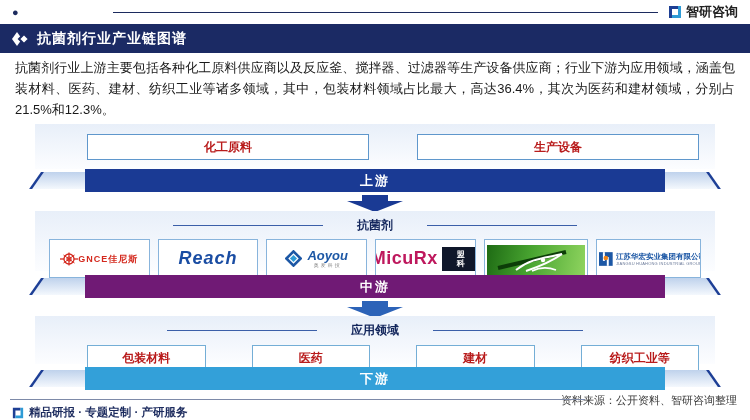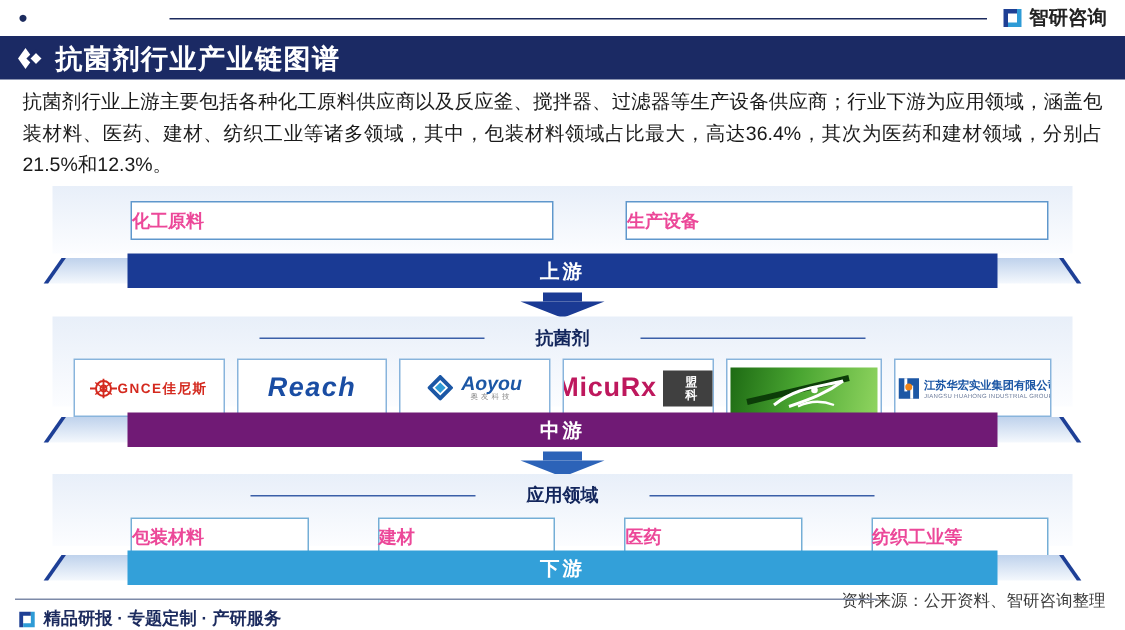--- a/index.html
+++ b/index.html
@@ -10,37 +10,37 @@
   .hdr{position:absolute;top:3px;left:12px;right:12px;height:18px;display:flex;align-items:center;}
   .hdr-bullet{color:#1c2b5e;font-size:11px;margin-right:5px;line-height:18px;}
   .hdr-label{color:#1c2b5e;font-size:13px;font-weight:bold;white-space:nowrap;margin-top:44px;}
   .hdr-rule{flex:1;height:1px;background:#1c2b5e;margin:0 10px;}
   .brand{display:flex;align-items:center;gap:4px;}
   .brand-name{color:#222222;font-size:13px;font-weight:bold;white-space:nowrap;}
 
   
   .title-banner{position:absolute;top:24px;left:0;width:750px;height:29px;background:#1b2a64;
                 display:flex;align-items:center;padding-left:12px;box-sizing:border-box;gap:7px;}
-  .title-banner .ttl{color:#ffffff;font-size:18px;font-weight:bold;letter-spacing:1px;}
+  .title-banner .ttl{color:#ffffff;font-size:14px;font-weight:bold;letter-spacing:1px;}
 
   
   .intro{position:absolute;top:57px;left:15px;width:720px;margin:0;font-size:13px;line-height:21px;
          color:#1a1a1a;text-align:justify;}
 
   
   .diagram{position:absolute;top:124px;left:35px;width:680px;height:270px;}
   .panel{position:absolute;left:0;width:680px;background:linear-gradient(180deg,#e8eff9 0%,#fcfdff 100%);}
   .sec1{top:0;height:45px;}
   .sec2{top:87px;height:60px;}
   .sec3{top:192px;height:48px;}
 
   .boxrow{display:flex;gap:12px;padding:0 16px;}
   .boxrow-top{padding-top:10px;}
   .wbox{flex:1;height:24px;line-height:24px;background:#ffffff;border:1px solid #5f97cc;
-        text-align:left;font-size:12px;font-weight:bold;color:#ec4899;margin-left:36px;}
+        text-align:center;font-size:12px;font-weight:bold;color:#b91c1c;margin-left:36px;}
   .sec3 .wbox{border-color:#74aed6;}
 
   .headingrow{display:flex;align-items:center;justify-content:center;padding-top:6px;gap:34px;}
   .hrule{width:150px;height:1px;background:#3b5fa8;}
   .htext{font-size:12px;font-weight:bold;color:#13265c;white-space:nowrap;}
 
   
   .bannerrow{position:absolute;left:0;width:680px;height:24px;}
   .wing{position:absolute;top:3px;height:17px;background:linear-gradient(180deg,#bfd2ec,#f4f8fd);}
   .wing-l{left:6px;width:72px;transform:skewX(-35deg);transform-origin:top right;border-left:3px solid #1d3f96;}
@@ -63,21 +63,21 @@
         align-items:center;justify-content:center;overflow:hidden;}
   .gnce{gap:0;}
   .gnce-text{color:#d4291e;font-size:9px;font-weight:bold;letter-spacing:1px;line-height:10px;}
   .reach-text{color:#1a4da3;font-size:18px;font-weight:800;font-style:italic;letter-spacing:1px;text-align:right;}
   .aoyou{gap:5px;}
   .aoyou-wrap{display:flex;flex-direction:column;align-items:center;}
   .aoyou-text{color:#1c57a5;font-size:13px;font-weight:800;font-style:italic;line-height:13px;}
   .aoyou-sub{color:#8a8a8a;font-size:5px;line-height:6px;letter-spacing:2px;}
   .micurx{gap:4px;}
   .micurx-text{color:#be185d;font-size:18px;font-weight:700;letter-spacing:0.5px;}
-  .micurx-badge{background:#404040;color:#ffffff;font-size:8px;font-weight:bold;padding:3px 15px;line-height:9px;}
+  .micurx-badge{background:#0f172a;color:#ffffff;font-size:8px;font-weight:bold;padding:3px 15px;line-height:9px;}
   .greenbox{padding:2px;}
   .green-inner{width:100%;height:31px;background:linear-gradient(100deg,#1e6b14 0%,#49a531 45%,#8fd45f 100%);
                display:flex;align-items:center;justify-content:center;}
   .huahong{gap:3px;padding:0 2px;}
   .hh-wrap{display:flex;flex-direction:column;align-items:flex-start;max-width:82px;}
   .hh-name{color:#1c57a5;font-size:7.5px;font-weight:bold;white-space:nowrap;line-height:9px;}
   .hh-sub{color:#6b7a99;font-size:4px;white-space:nowrap;line-height:5px;letter-spacing:0.2px;}
 
   
   .source{position:absolute;top:393px;right:13px;font-size:11px;color:#3a3a3a;}
@@ -214,22 +214,22 @@
     </div>
 
     <div class="panel sec3">
       <div class="headingrow">
         <span class="hrule"></span>
         <span class="htext">应用领域</span>
         <span class="hrule"></span>
       </div>
       <div class="boxrow" style="margin-top:6px;gap:10px;">
         <div class="wbox">包装材料</div>
+        <div class="wbox">医药</div>
         <div class="wbox">建材</div>
-        <div class="wbox">医药</div>
         <div class="wbox">纺织工业等</div>
       </div>
     </div>
 
     <div class="bannerrow" style="top:243px;">
       <div class="wing wing-l"></div>
       <div class="wing wing-r"></div>
       <div class="bar bar-down">下游</div>
     </div>
 

